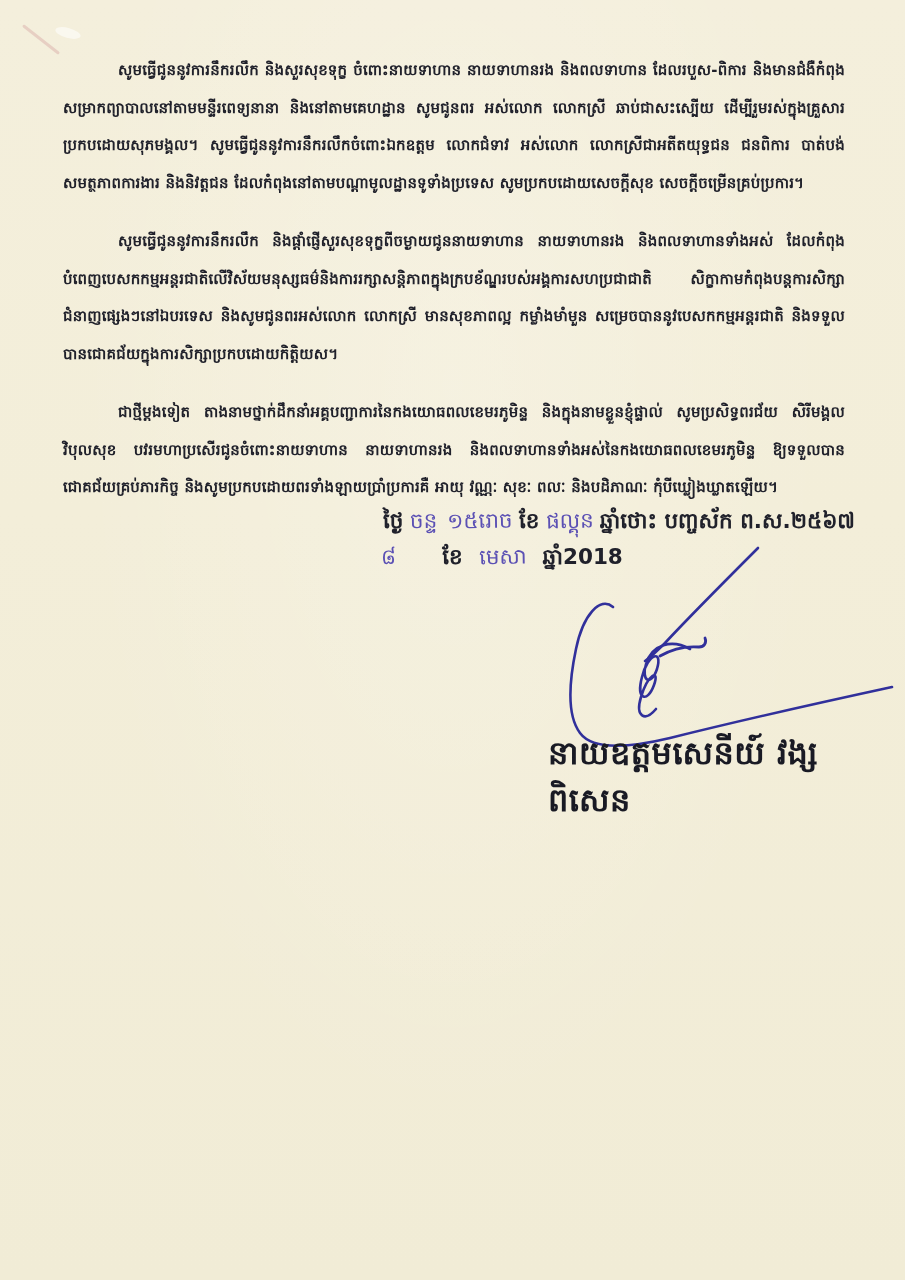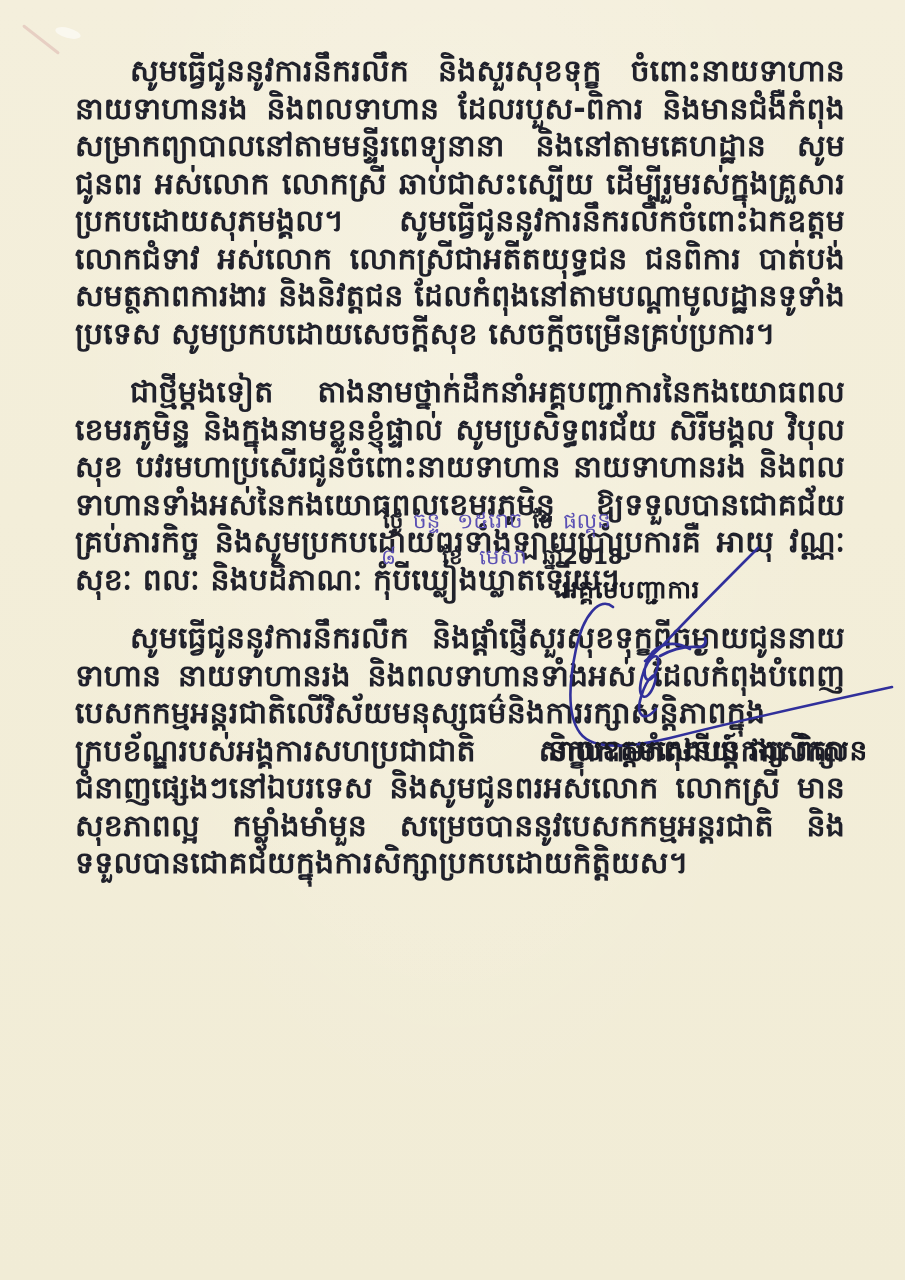--- a/index.html
+++ b/index.html
@@ -28,25 +28,25 @@
     transform:rotate(15deg);
     border-radius:50%;
   }
   .body-text{
     position:absolute;
     left:63px;
     width:782px;
     top:52px;
   }
   .para{
-    font-size:30px;
+    font-size:15px;
     line-height:37.5px;
     text-align:justify;
     text-indent:55px;
-    margin:0 0 21px 12px;
+    margin:0 0 21px 0;
     font-weight:600;
     letter-spacing:.2px;
   }
   .dateline-block{
     position:absolute;
     left:335px;
     top:503px;
     width:520px;
     font-size:21.5px;
     font-weight:600;
@@ -71,71 +71,70 @@
     position:absolute;
     left:562px;top:574px;
     font-size:25px;
     font-weight:800;
     letter-spacing:.5px;
     color:#191a24;
   }
   .sig-name{
     position:absolute;
     left:548px;top:733px;
-    font-size:28px;
+    font-size:32px;
     font-weight:800;
     letter-spacing:.5px;
     color:#191a24;
-    text-align:center;
   }
   .signature-svg{
     position:absolute;left:0;top:0;width:905px;height:1280px;
     pointer-events:none;
   }
 </style>
 </head>
 <body>
 
 <div class="page">
 
   <div class="crease"></div>
   <div class="crease2"></div>
 
   <div class="body-text">
     <p class="para">សូមធ្វើជូននូវការនឹករលឹក និងសួរសុខទុក្ខ ចំពោះនាយទាហាន នាយទាហានរង និងពលទាហាន ដែលរបួស-ពិការ និងមានជំងឺកំពុងសម្រាកព្យាបាលនៅតាមមន្ទីរពេទ្យនានា និងនៅតាមគេហដ្ឋាន សូមជូនពរ អស់លោក លោកស្រី ឆាប់ជាសះស្បើយ ដើម្បីរួមរស់ក្នុងគ្រួសារប្រកបដោយសុភមង្គល។ សូមធ្វើជូននូវការនឹករលឹកចំពោះឯកឧត្តម លោកជំទាវ អស់លោក លោកស្រីជាអតីតយុទ្ធជន ជនពិការ បាត់បង់សមត្ថភាពការងារ និងនិវត្តជន ដែលកំពុងនៅតាមបណ្តាមូលដ្ឋានទូទាំងប្រទេស សូមប្រកបដោយសេចក្តីសុខ សេចក្តីចម្រើនគ្រប់ប្រការ។</p>
+    <p class="para">សូមធ្វើជូននូវការនឹករលឹក និងផ្តាំផ្ញើសួរសុខទុក្ខពីចម្ងាយជូននាយទាហាន នាយទាហានរង និងពលទាហានទាំងអស់ ដែលកំពុងបំពេញបេសកកម្មអន្តរជាតិលើវិស័យមនុស្សធម៌និងការរក្សាសន្តិភាពក្នុងក្របខ័ណ្ឌរបស់អង្គការសហប្រជាជាតិ សិក្ខាកាមកំពុងបន្តការសិក្សាជំនាញផ្សេងៗនៅឯបរទេស និងសូមជូនពរអស់លោក លោកស្រី មានសុខភាពល្អ កម្លាំងមាំមួន សម្រេចបាននូវបេសកកម្មអន្តរជាតិ និងទទួលបានជោគជ័យក្នុងការសិក្សាប្រកបដោយកិត្តិយស។</p>
     <p class="para">ជាថ្មីម្តងទៀត តាងនាមថ្នាក់ដឹកនាំអគ្គបញ្ជាការនៃកងយោធពលខេមរភូមិន្ទ និងក្នុងនាមខ្លួនខ្ញុំផ្ទាល់ សូមប្រសិទ្ធពរជ័យ សិរីមង្គល វិបុលសុខ បវរមហាប្រសើរជូនចំពោះនាយទាហាន នាយទាហានរង និងពលទាហានទាំងអស់នៃកងយោធពលខេមរភូមិន្ទ ឱ្យទទួលបានជោគជ័យគ្រប់ភារកិច្ច និងសូមប្រកបដោយពរទាំងឡាយប្រាំប្រការគឺ អាយុ វណ្ណៈ សុខៈ ពលៈ និងបដិភាណៈ កុំបីឃ្លៀងឃ្លាតឡើយ។</p>
-    <p class="para">សូមធ្វើជូននូវការនឹករលឹក និងផ្តាំផ្ញើសួរសុខទុក្ខពីចម្ងាយជូននាយទាហាន នាយទាហានរង និងពលទាហានទាំងអស់ ដែលកំពុងបំពេញបេសកកម្មអន្តរជាតិលើវិស័យមនុស្សធម៌និងការរក្សាសន្តិភាពក្នុងក្របខ័ណ្ឌរបស់អង្គការសហប្រជាជាតិ សិក្ខាកាមកំពុងបន្តការសិក្សាជំនាញផ្សេងៗនៅឯបរទេស និងសូមជូនពរអស់លោក លោកស្រី មានសុខភាពល្អ កម្លាំងមាំមួន សម្រេចបាននូវបេសកកម្មអន្តរជាតិ និងទទួលបានជោគជ័យក្នុងការសិក្សាប្រកបដោយកិត្តិយស។</p>
   </div>
 
   <div class="dateline-block">
     <div class="dateline dl1">
       <span>ថ្ងៃ</span>
       <span class="dl-gap-s"></span>
       <span class="handwritten">ចន្ទ</span>
       <span class="dl-gap-m"></span>
       <span class="handwritten">១៥រោច</span>
       <span class="dl-gap-s"></span>
       <span>ខែ</span>
       <span class="dl-gap-s"></span>
       <span class="handwritten">ផល្គុន</span>
       <span class="dl-gap-s"></span>
+      <span>ឆ្នាំថោះ បញ្ចស័ក ព.ស.២៥៦៧</span>
     </div>
     <div class="dateline">
       <span class="dl-gap-l"></span>
       <span class="handwritten">៨</span>
       <span class="dl-gap-l"></span>
       <span>ខែ</span>
       <span class="dl-gap-m"></span>
       <span class="handwritten">មេសា</span>
       <span class="dl-gap-m"></span>
       <span>ឆ្នាំ2018</span>
     </div>
   </div>
 
-  <div class="sig-title">អគ្គមេបញ្ជាការ</div>
 
   <svg class="signature-svg" viewBox="0 0 905 1280" xmlns="http://www.w3.org/2000/svg">
 
     <path d="M 758 548 C 728 578, 690 616, 665 643 C 658 650, 651 657, 645 661" fill="none" stroke="#31309b" stroke-width="2.6" stroke-linecap="round"></path>
 
     <path d="M 690 649 C 672 639, 652 644, 646 664
              C 641 681, 651 687, 657 669
              C 663 649, 648 653, 642 677
              C 636 699, 647 704, 654 685
              C 660 668, 648 674, 641 697

